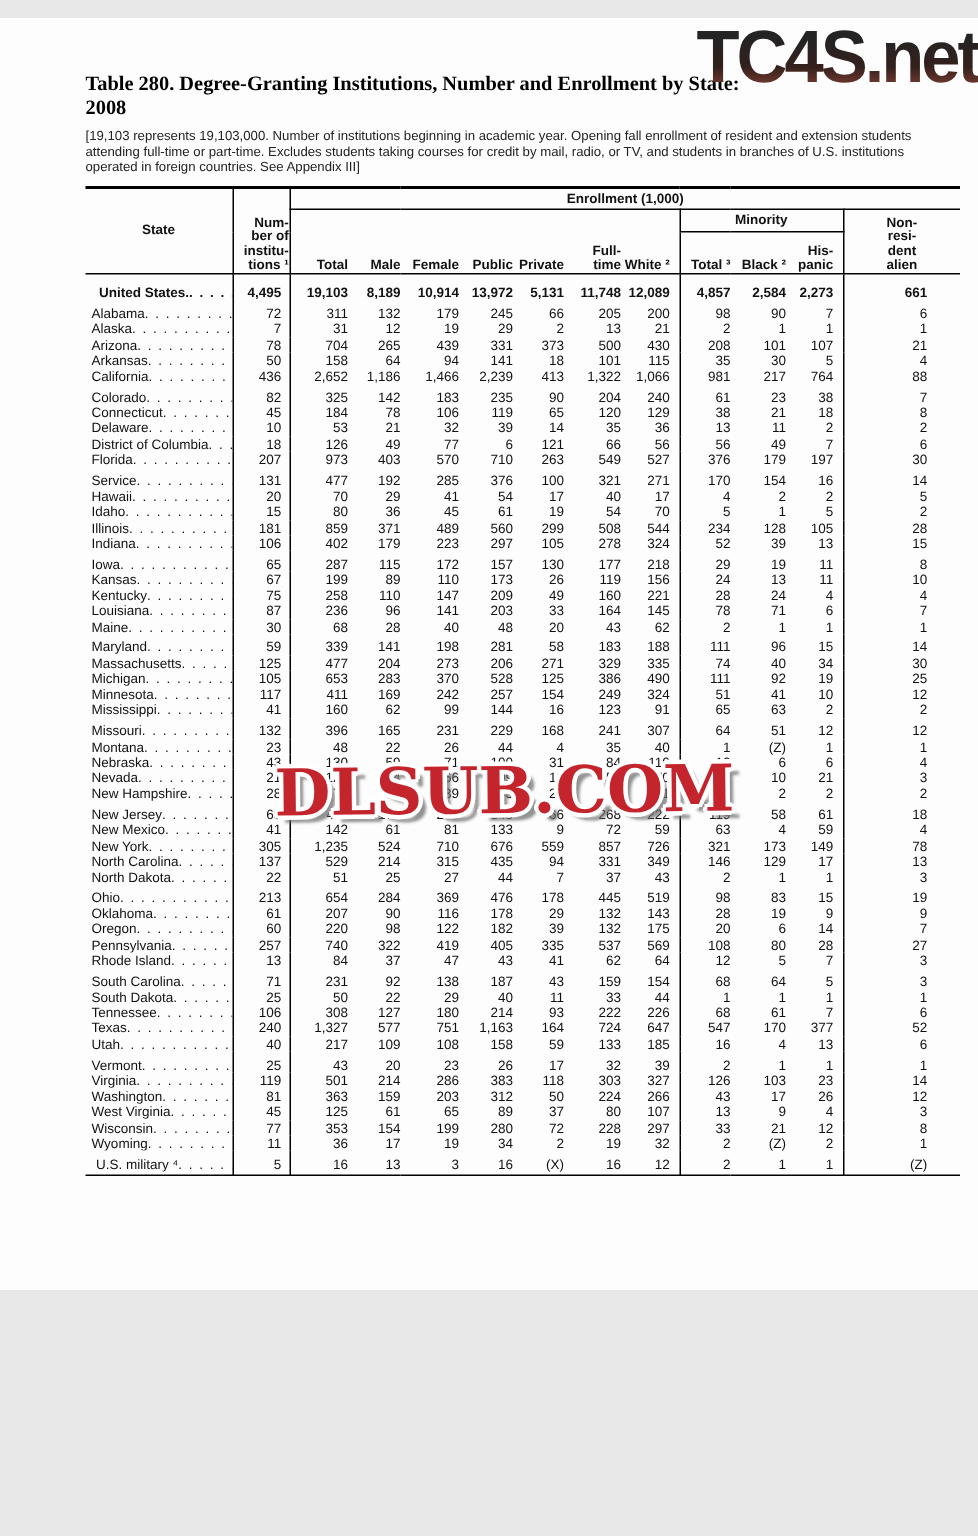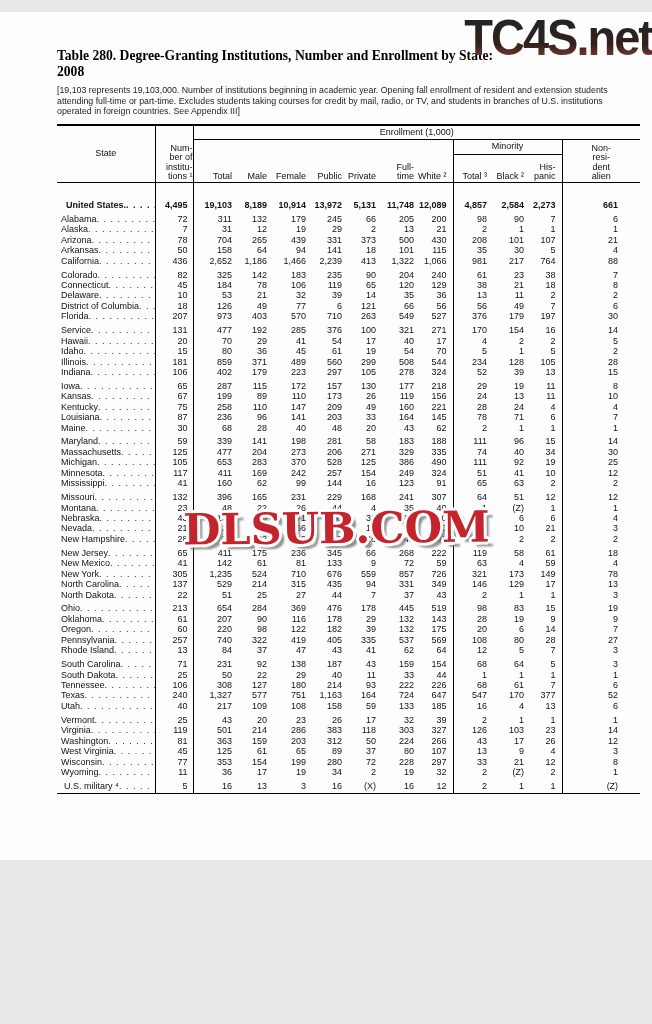--- a/index.html
+++ b/index.html
@@ -12,21 +12,21 @@
   .title { position:absolute; left:57px; top:36px; width:560px;
     font-family:"Liberation Serif", serif; font-weight:bold;
     font-size:13.6px; line-height:16px; color:#000; }
   .note { position:absolute; left:57px; top:73px; width:566px;
     font-size:8.8px; line-height:10.6px; color:#222; }
   
   table.stats { position:absolute; left:57px; top:112px; width:583px;
     border-collapse:collapse; table-layout:fixed;
     border-top:2px solid #000; font-size:9px; color:#111; }
   table.stats th, table.stats td { padding:0; margin:0; }
-  thead th { font-weight:normal; font-size:9px; line-height:9.6px; }
+  thead th { font-weight:bold; font-size:9px; line-height:9.6px; }
   .vr  { border-right:1px solid #000; }
   .hb  { border-bottom:1.6px solid #000; }
   .th-state { text-align:center; vertical-align:middle; }
   .th-inst  { text-align:right; vertical-align:bottom; white-space:pre-line;
               padding-right:4px; padding-bottom:1px; }
   .th-enr   { border-bottom:1px solid #000; text-align:center; height:13px;
               vertical-align:middle; }
   .th-min   { border-bottom:1px solid #000; text-align:center; height:14px;
               vertical-align:middle; }
   .th-blank { height:14px; }
@@ -38,21 +38,21 @@
   tbody td { font-size:9px; line-height:10.45px; vertical-align:bottom; }
   td.num { text-align:right; padding-right:4px; white-space:nowrap; }
   td.num.pr6  { padding-right:6px; }
   td.num.pr5  { padding-right:5px; }
   td.num.pr22 { padding-right:22px; }
   td.state { overflow:hidden; }
   .stflex { display:flex; align-items:baseline; overflow:hidden; padding-left:4px; }
   .stflex .nm { white-space:nowrap; }
   .stflex .dots { flex:1 1 auto; overflow:hidden; white-space:nowrap; letter-spacing:1px; }
   tr.gap td { padding-top:3.4px; }
-  tr.usrow td { font-weight:bold; padding-top:17px; }
+  tr.usrow td { font-weight:bold; padding-top:7px; }
   tr.usrow .stflex { padding-left:9px; }
   tr.milrow .stflex { padding-left:7px; }
   tr.lastrow td { border-bottom:1.6px solid #000; padding-bottom:2px; }
   
   .footnotes { position:absolute; left:57px; top:761px; width:583px;
     font-size:8.6px; line-height:10.2px; color:#222; }
   .footnotes p { margin:0; text-indent:14px; }
   
   .pagefoot { position:absolute; left:45px; top:950px; font-size:15px; color:#333; }
   .pagefoot .sec { margin-left:14px; }

